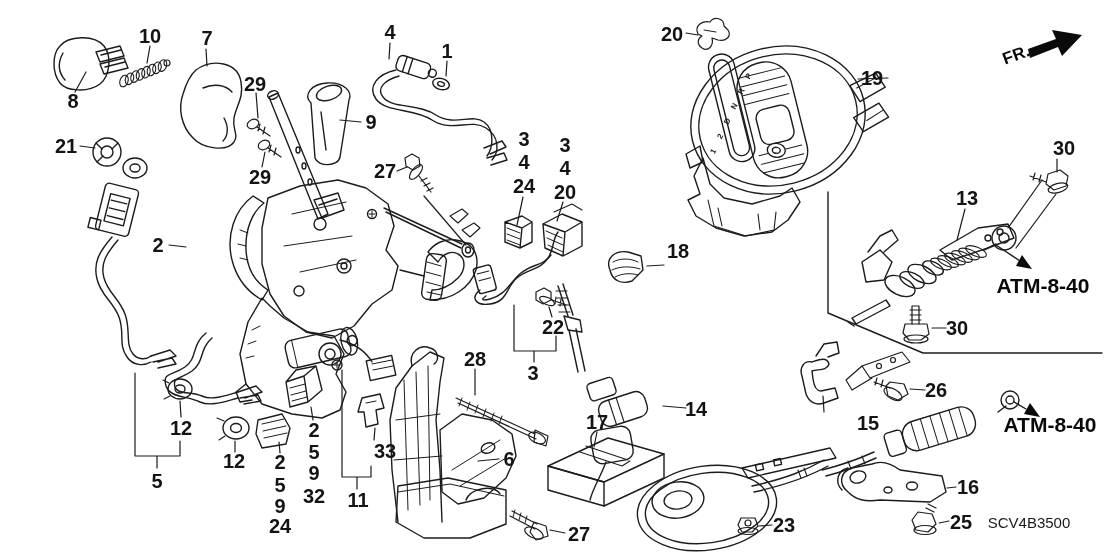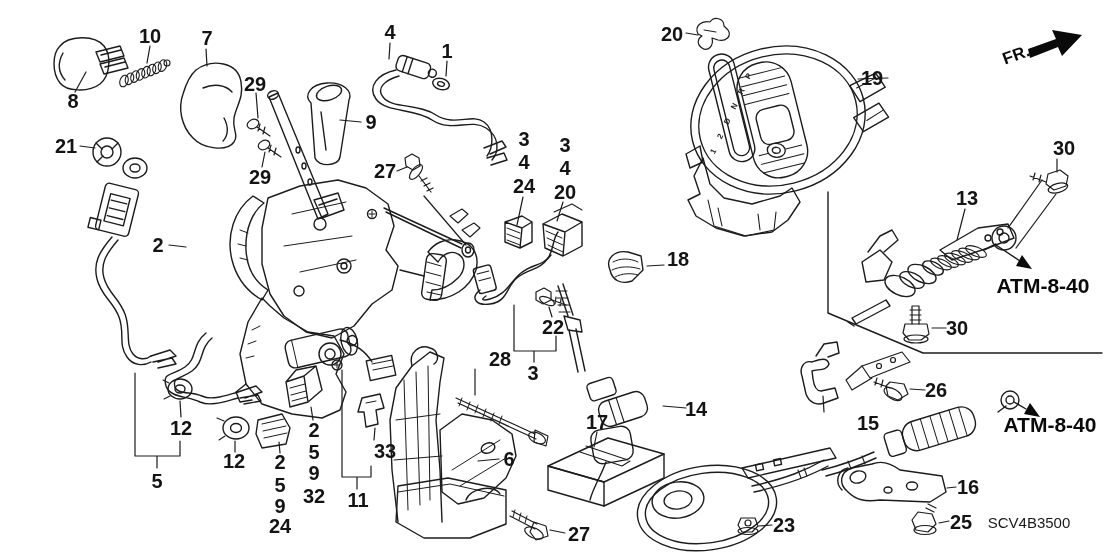--- a/index.html
+++ b/index.html
@@ -463,24 +463,24 @@
       <div class="plabel" style="left: 524px; top: 162px;">4</div>
       <div class="plabel" style="left: 524px; top: 186px;">24</div>
       <div class="plabel" style="left: 565px; top: 145px;">3</div>
       <div class="plabel" style="left: 565px; top: 168px;">4</div>
       <div class="plabel" style="left: 565px; top: 192px;">20</div>
       <div class="plabel" style="left: 672px; top: 34px;">20</div>
       <div class="plabel" style="left: 856px; top: 78px; margin-left: 16px;">19</div>
       <div class="plabel" style="left: 1064px; top: 148px;">30</div>
       <div class="plabel" style="left: 967px; top: 198px;">13</div>
       <div class="plabel" style="left: 957px; top: 328px;">30</div>
-      <div class="plabel" style="left: 678px; top: 259px;">18</div>
+      <div class="plabel" style="left: 678px; top: 251px;">18</div>
       <div class="plabel" style="left: 553px; top: 327px;">22</div>
       <div class="plabel" style="left: 533px; top: 373px;">3</div>
-      <div class="plabel" style="left: 475px; top: 359px; margin-left: 25px;">28</div>
+      <div class="plabel" style="left: 475px; top: 359px;">28</div>
       <div class="plabel" style="left: 181px; top: 428px;">12</div>
       <div class="plabel" style="left: 157px; top: 481px;">5</div>
       <div class="plabel" style="left: 234px; top: 461px;">12</div>
       <div class="plabel" style="left: 280px; top: 462px;">2</div>
       <div class="plabel" style="left: 280px; top: 485px;">5</div>
       <div class="plabel" style="left: 280px; top: 506px;">9</div>
       <div class="plabel" style="left: 280px; top: 526px;">24</div>
       <div class="plabel" style="left: 314px; top: 430px;">2</div>
       <div class="plabel" style="left: 314px; top: 452px;">5</div>
       <div class="plabel" style="left: 314px; top: 473px;">9</div>

